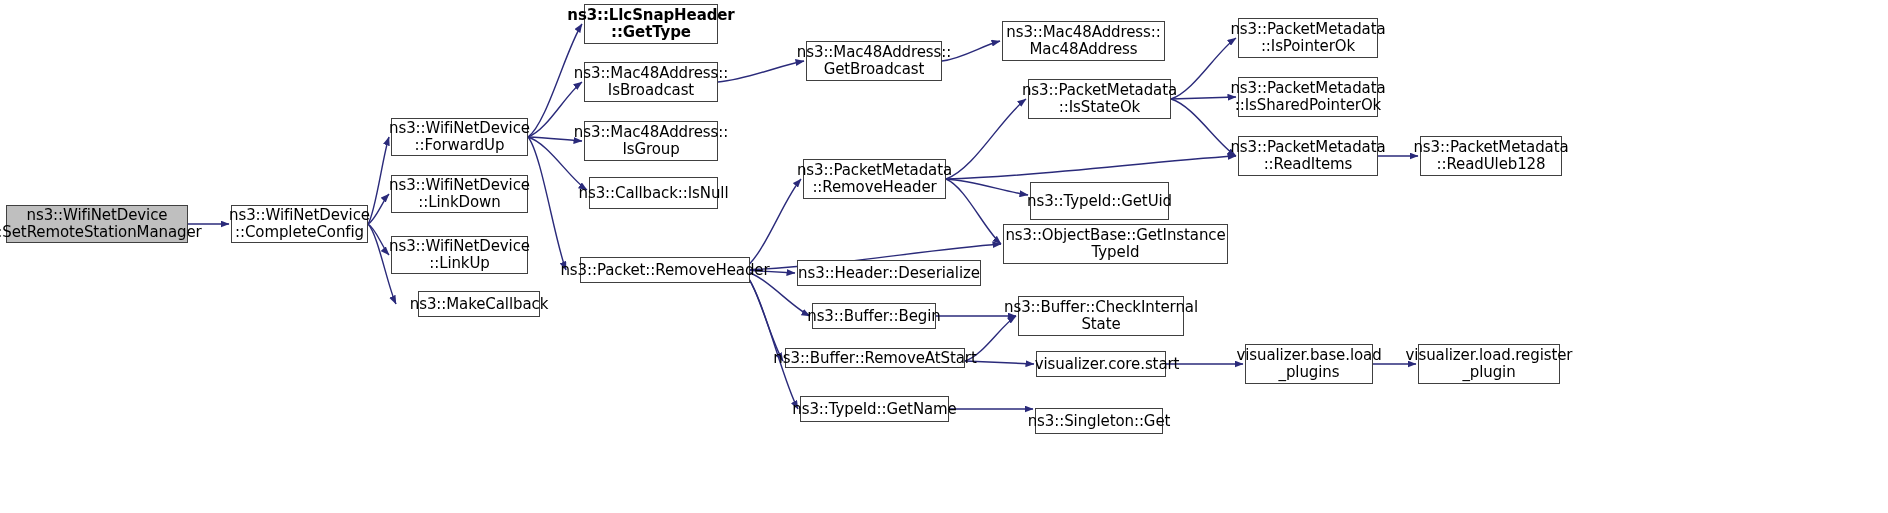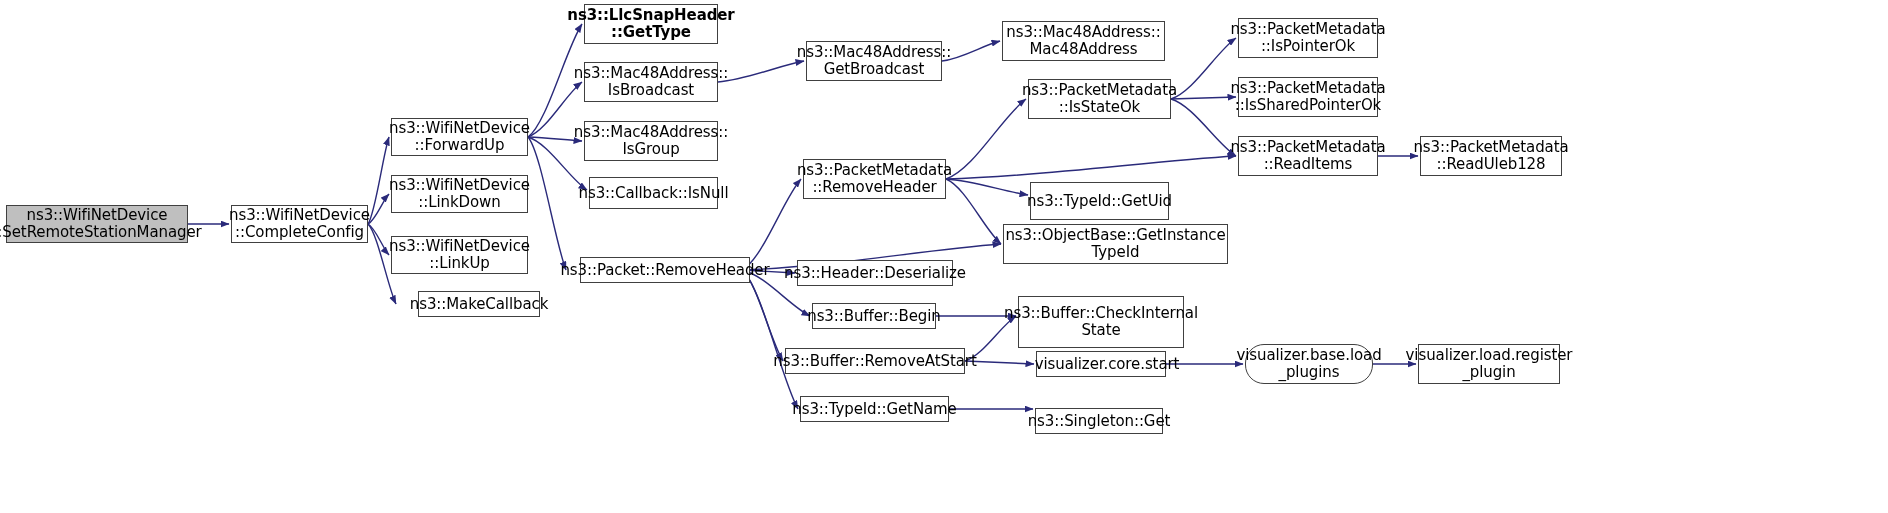--- a/index.html
+++ b/index.html
@@ -91,41 +91,41 @@
       <div class="node" style="left: 584px; top: 62px; width: 134px; height: 40px;">ns3::Mac48Address::
 IsBroadcast</div>
       <div class="node" style="left: 584px; top: 121px; width: 134px; height: 40px;">ns3::Mac48Address::
 IsGroup</div>
       <div class="node" style="left: 589px; top: 177px; width: 129px; height: 32px;">ns3::Callback::IsNull</div>
       <div class="node" style="left: 568px; top: 257px; width: 170px; height: 26px; margin-left: 12px;">ns3::Packet::RemoveHeader</div>
       <div class="node" style="left: 806px; top: 41px; width: 136px; height: 40px;">ns3::Mac48Address::
 GetBroadcast</div>
       <div class="node" style="left: 803px; top: 159px; width: 143px; height: 40px;">ns3::PacketMetadata
 ::RemoveHeader</div>
-      <div class="node" style="left: 797px; top: 260px; width: 156px; height: 26px;">ns3::Header::Deserialize</div>
+      <div class="node" style="left: 797px; top: 260px; width: 184px; height: 26px;">ns3::Header::Deserialize</div>
       <div class="node" style="left: 812px; top: 303px; width: 124px; height: 26px; text-align: right;">ns3::Buffer::Begin</div>
-      <div class="node" style="left: 785px; top: 348px; width: 180px; height: 26px;">ns3::Buffer::RemoveAtStart</div>
+      <div class="node" style="left: 785px; top: 348px; width: 180px; height: 20px;">ns3::Buffer::RemoveAtStart</div>
       <div class="node" style="left: 800px; top: 396px; width: 149px; height: 26px;">ns3::TypeId::GetName</div>
       <div class="node" style="left: 1002px; top: 21px; width: 163px; height: 40px;">ns3::Mac48Address::
 Mac48Address</div>
       <div class="node" style="left: 1028px; top: 79px; width: 143px; height: 40px;">ns3::PacketMetadata
 ::IsStateOk</div>
       <div class="node" style="left: 1030px; top: 182px; width: 139px; height: 38px;">ns3::TypeId::GetUid</div>
       <div class="node" style="left: 1003px; top: 224px; width: 225px; height: 40px; text-align: center;">ns3::ObjectBase::GetInstance
 TypeId</div>
-      <div class="node" style="left: 1018px; top: 296px; width: 166px; height: 52px;">ns3::Buffer::CheckInternal
+      <div class="node" style="left: 1018px; top: 296px; width: 166px; height: 40px;">ns3::Buffer::CheckInternal
 State</div>
       <div class="node" style="left: 1036px; top: 351px; width: 130px; height: 26px; padding-left: 12px;">visualizer.core.start</div>
       <div class="node" style="left: 1035px; top: 408px; width: 128px; height: 26px;">ns3::Singleton::Get</div>
       <div class="node" style="left: 1238px; top: 18px; width: 140px; height: 40px;">ns3::PacketMetadata
 ::IsPointerOk</div>
       <div class="node" style="left: 1238px; top: 77px; width: 140px; height: 40px;">ns3::PacketMetadata
 ::IsSharedPointerOk</div>
       <div class="node" style="left: 1238px; top: 136px; width: 140px; height: 40px;">ns3::PacketMetadata
 ::ReadItems</div>
-      <div class="node" style="left: 1245px; top: 344px; width: 128px; height: 40px; border-radius: 19px;">visualizer.base.load
+      <div class="node" style="left: 1245px; top: 344px; width: 128px; height: 40px;">visualizer.base.load
 _plugins</div>
       <div class="node" style="left: 1420px; top: 136px; width: 142px; height: 40px;">ns3::PacketMetadata
 ::ReadUleb128</div>
       <div class="node" style="left: 1418px; top: 344px; width: 142px; height: 40px;">visualizer.load.register
 _plugin</div>
     </div>
 </div>
 
 </body></html>

